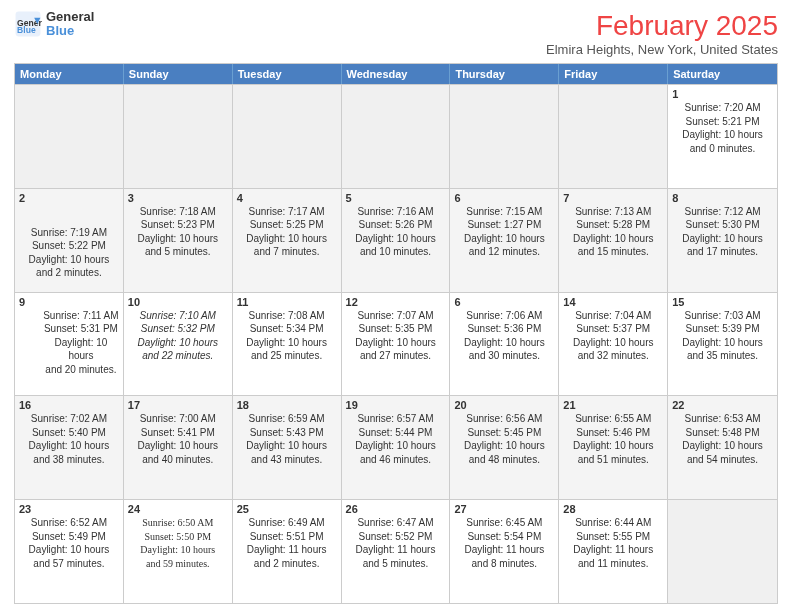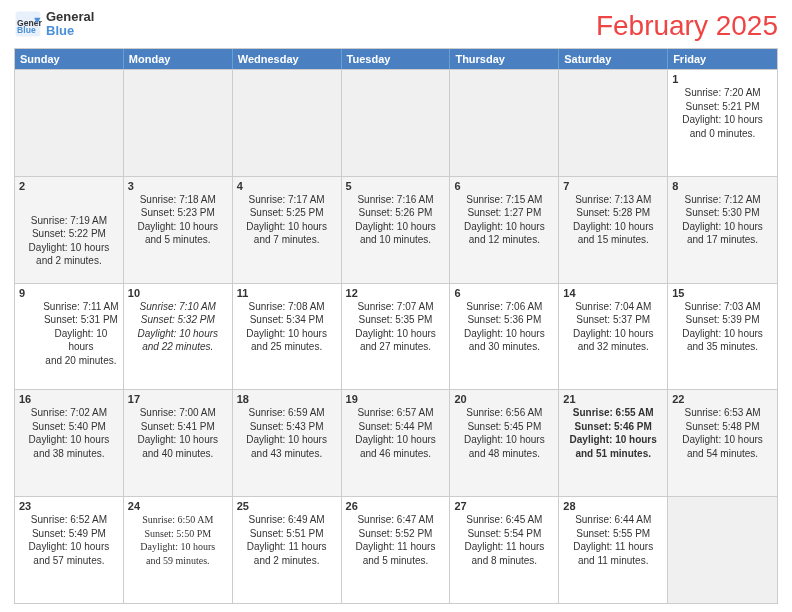--- a/index.html
+++ b/index.html
@@ -116,32 +116,33 @@
       </svg>
       <div>
         <div style="font-size:13px;font-weight:bold;color:#333;line-height:1.1;">
           <span style="color:#333;">General</span>
         </div>
         <div style="font-size:13px;font-weight:bold;color:#4a90d9;line-height:1.1;">Blue</div>
       </div>
     </div>
     <div class="title-block">
       <div class="month-title">February 2025</div>
+      <div class="location">Elmira Heights, New York, United States</div>
     </div>
   </div>
 
   <div class="calendar">
     <div class="day-headers">
-    <div class="day-header">Sunday</div>
-        <div class="day-header">Monday</div>
+    <div class="day-header">Monday</div>
+        <div class="day-header">Sunday</div>
+        <div class="day-header">Tuesday</div>
         <div class="day-header">Wednesday</div>
-        <div class="day-header">Tuesday</div>
         <div class="day-header">Thursday</div>
+        <div class="day-header">Friday</div>
         <div class="day-header">Saturday</div>
-        <div class="day-header">Friday</div>
       </div>
     <div class="weeks">
     <div class="week">
           <div class="cell empty"></div>
           <div class="cell empty"></div>
           <div class="cell empty"></div>
           <div class="cell empty"></div>
           <div class="cell empty"></div>
           <div class="cell empty"></div>
           <div class="cell">
@@ -285,21 +286,21 @@
           </div>
           <div class="cell">
             <span class="cell-num">20</span>
             <div class="cell-info" style="white-space: pre-line;">Sunrise: 6:56 AM
 Sunset: 5:45 PM
 Daylight: 10 hours
 and 48 minutes.</div>
           </div>
           <div class="cell">
             <span class="cell-num">21</span>
-            <div class="cell-info" style="white-space: pre-line; font-weight: bold;">Sunrise: 6:55 AM
+            <div class="cell-info" style="white-space: pre-line;">Sunrise: 6:55 AM
 Sunset: 5:46 PM
 Daylight: 10 hours
 and 51 minutes.</div>
           </div>
           <div class="cell">
             <span class="cell-num">22</span>
             <div class="cell-info" style="white-space: pre-line;">Sunrise: 6:53 AM
 Sunset: 5:48 PM
 Daylight: 10 hours
 and 54 minutes.</div>

